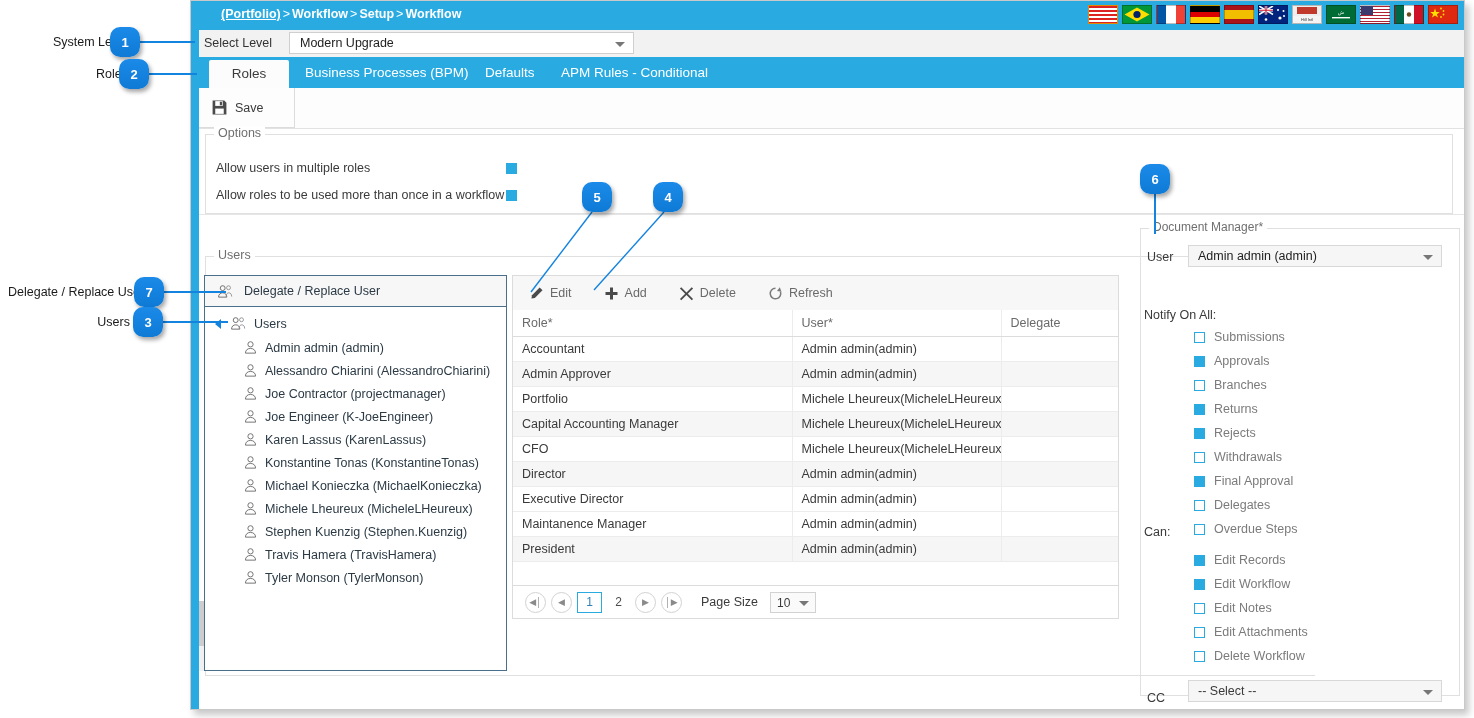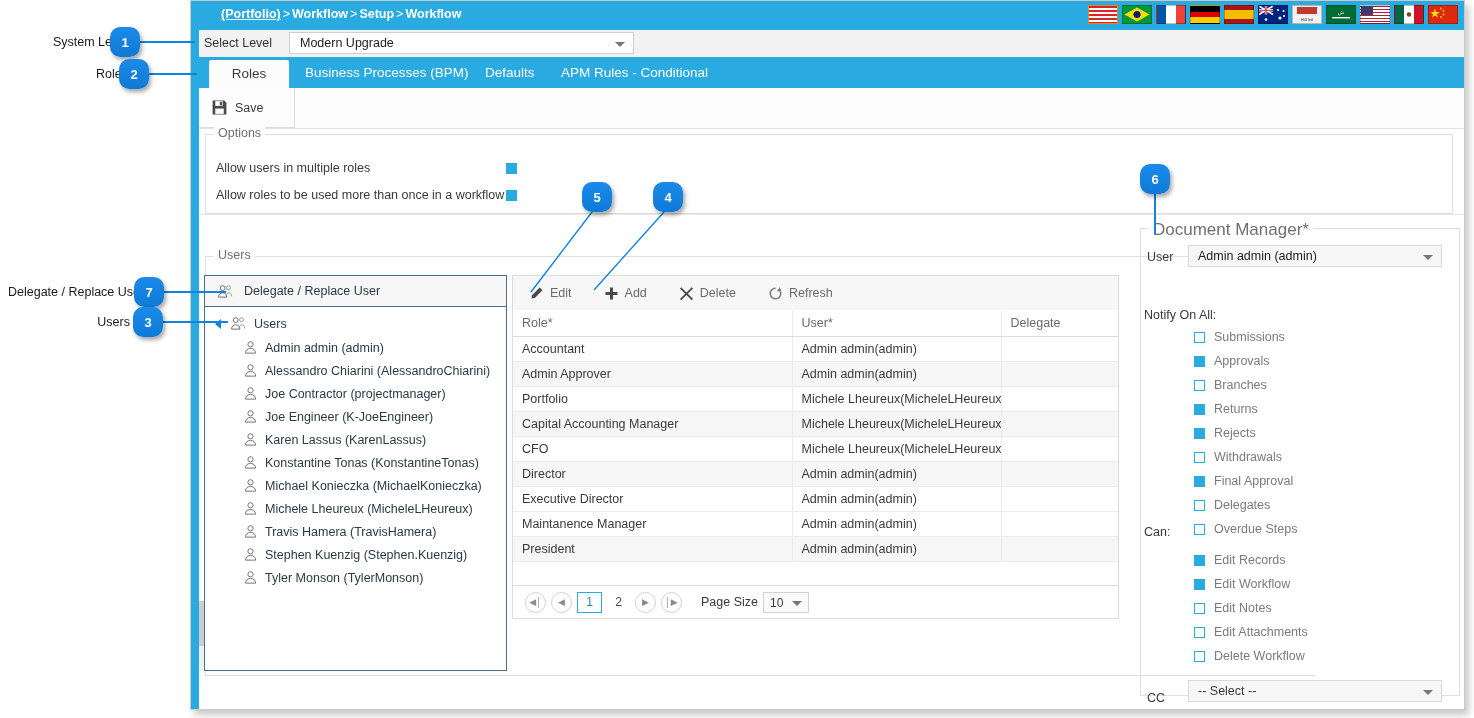--- a/index.html
+++ b/index.html
@@ -203,33 +203,33 @@
     display:flex;align-items:center;justify-content:center;
     font-size:9px;color:#8a8a8a;background:#fff;cursor:pointer;
   }
   .pg-num{
     min-width:17px;height:19px;display:flex;align-items:center;justify-content:center;
     font-size:12px;color:#4b4b4b;cursor:pointer;padding:0 3px;
   }
   .pg-num.sel{border:1px solid #29abe2;color:#2f7fba;}
   #pg-size-label{margin-left:14px;font-size:12.5px;color:#3a3a3a;}
   #pg-size-box{
-    width:46px;height:21px;border:1px solid #d2d2d2;background:#fafafa;
+    margin-left:7px;width:46px;height:21px;border:1px solid #d2d2d2;background:#fafafa;
     position:relative;box-sizing:border-box;
   }
   #pg-size-box .val{position:absolute;left:6px;top:3px;font-size:12px;color:#3a3a3a;}
 
   
   #dm-group{
     position:absolute;left:1140px;top:228px;width:320px;height:468px;
     border:1px solid #e0e0e0;box-sizing:border-box;
   }
   #dm-legend{
     position:absolute;left:8px;top:-9px;background:#fff;padding:0 4px;
-    font-size:17px;color:#6f6f6f;white-space:nowrap;
+    font-size:12px;color:#6f6f6f;white-space:nowrap;
   }
   #dm-user-label{position:absolute;left:1147px;top:250px;font-size:12.5px;color:#3a3a3a;}
   #dm-user-select{
     position:absolute;left:1188px;top:245px;width:254px;height:22px;
     background:#f6f6f6;border:1px solid #d8d8d8;box-sizing:border-box;
   }
   #dm-user-select .val{position:absolute;left:9px;top:3px;font-size:12.5px;color:#222;}
   #notify-title{position:absolute;left:1144px;top:308px;font-size:12.5px;color:#3a3a3a;}
   #can-title{position:absolute;left:1144px;top:525px;font-size:12.5px;color:#3a3a3a;}
   .dm-cb-row{
@@ -478,28 +478,28 @@
           <circle cx="8" cy="4.6" r="2.8" fill="none" stroke="#6d6d6d" stroke-width="1"></circle>
           <path d="M2.6 14c0-3.2 2.3-5 5.4-5s5.4 1.8 5.4 5z" fill="none" stroke="#6d6d6d" stroke-width="1"></path>
         </svg>
         <span>Michele Lheureux (MicheleLHeureux)</span>
       </div>
       <div class="tree-row">
         <svg class="usr-ico" viewBox="0 0 16 16">
           <circle cx="8" cy="4.6" r="2.8" fill="none" stroke="#6d6d6d" stroke-width="1"></circle>
           <path d="M2.6 14c0-3.2 2.3-5 5.4-5s5.4 1.8 5.4 5z" fill="none" stroke="#6d6d6d" stroke-width="1"></path>
         </svg>
+        <span>Stephen Kuenzig (Stephen.Kuenzig)</span>
+      </div>
+      <div class="tree-row">
+        <svg class="usr-ico" viewBox="0 0 16 16">
+          <circle cx="8" cy="4.6" r="2.8" fill="none" stroke="#6d6d6d" stroke-width="1"></circle>
+          <path d="M2.6 14c0-3.2 2.3-5 5.4-5s5.4 1.8 5.4 5z" fill="none" stroke="#6d6d6d" stroke-width="1"></path>
+        </svg>
         <span>Travis Hamera (TravisHamera)</span>
-      </div>
-      <div class="tree-row">
-        <svg class="usr-ico" viewBox="0 0 16 16">
-          <circle cx="8" cy="4.6" r="2.8" fill="none" stroke="#6d6d6d" stroke-width="1"></circle>
-          <path d="M2.6 14c0-3.2 2.3-5 5.4-5s5.4 1.8 5.4 5z" fill="none" stroke="#6d6d6d" stroke-width="1"></path>
-        </svg>
-        <span>Stephen Kuenzig (Stephen.Kuenzig)</span>
       </div>
       <div class="tree-row">
         <svg class="usr-ico" viewBox="0 0 16 16">
           <circle cx="8" cy="4.6" r="2.8" fill="none" stroke="#6d6d6d" stroke-width="1"></circle>
           <path d="M2.6 14c0-3.2 2.3-5 5.4-5s5.4 1.8 5.4 5z" fill="none" stroke="#6d6d6d" stroke-width="1"></path>
         </svg>
         <span>Tyler Monson (TylerMonson)</span>
       </div>
     </div>
 </div>

